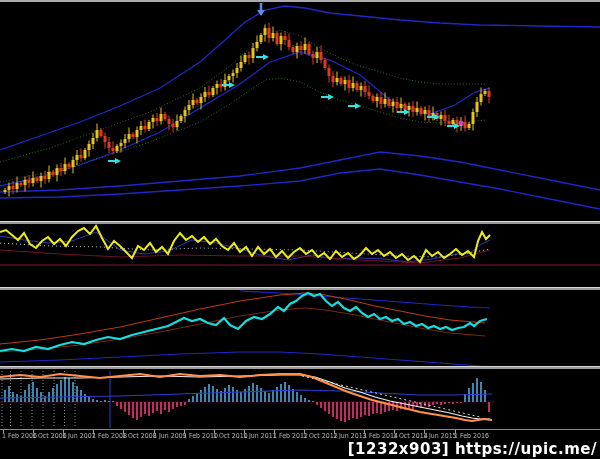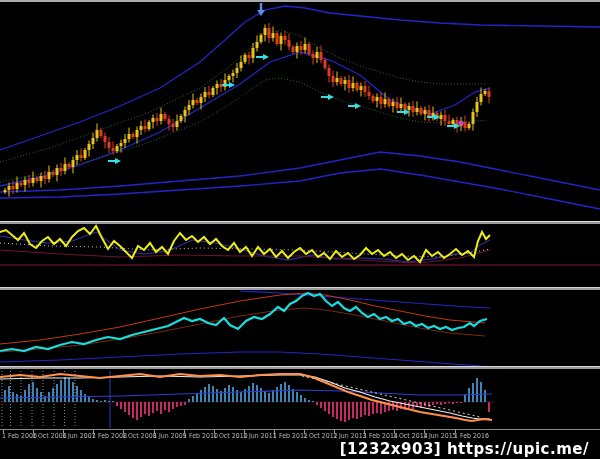--- a/index.html
+++ b/index.html
@@ -6,21 +6,21 @@
   .screen{position:relative;width:600px;height:459px;background:#000;overflow:hidden;
           font-family:"DejaVu Sans",sans-serif;}
   svg{position:absolute;left:0;top:0;}
   .topline{position:absolute;left:0;top:0;width:600px;height:2px;background:#ABABAB;z-index:3;}
   .sep{position:absolute;left:0;width:600px;height:3px;background:#9A9A9A;
        border-top:1px solid #D6D6D6;box-sizing:border-box;z-index:3;}
   .axisline{position:absolute;left:0;top:429px;width:600px;height:1px;background:#8A8A8A;z-index:3;}
   .tick{position:absolute;width:1px;height:3px;background:#9A9A9A;top:430px;z-index:3;}
   .axis-label{position:absolute;top:433px;font-size:8px;transform:scale(0.78);
               transform-origin:left top;color:#B9B9B9;white-space:nowrap;z-index:3;}
-  .watermark{position:absolute;right:11px;top:440px;color:#FFFFFF;font-size:15px;
+  .watermark{position:absolute;right:3px;top:440px;color:#FFFFFF;font-size:15px;
              font-weight:bold;letter-spacing:0.5px;z-index:4;}
 </style>
 </head>
 <body>
 
 <div class="screen">
   <div class="topline"></div>
 
   <svg id="chart" width="600" height="459" viewBox="0 0 600 459">
     <g id="panel-price">

